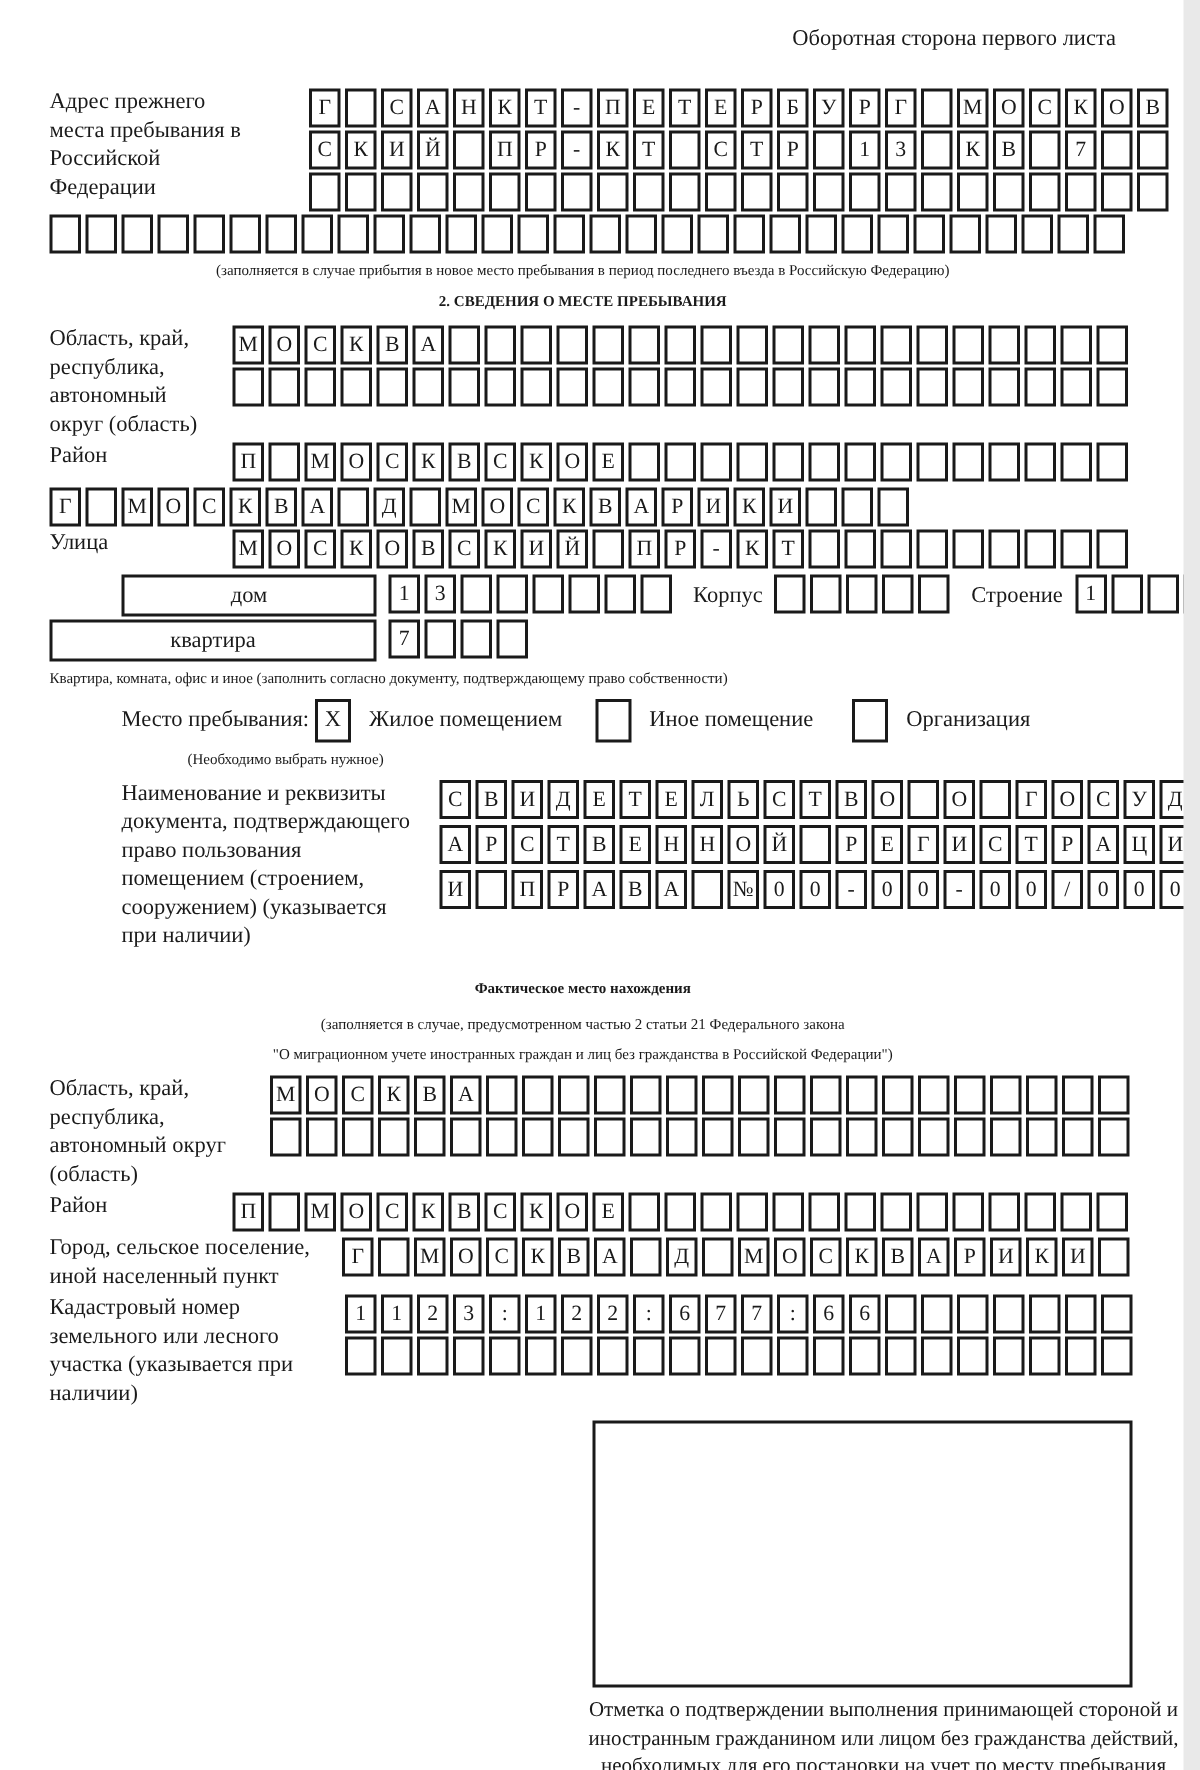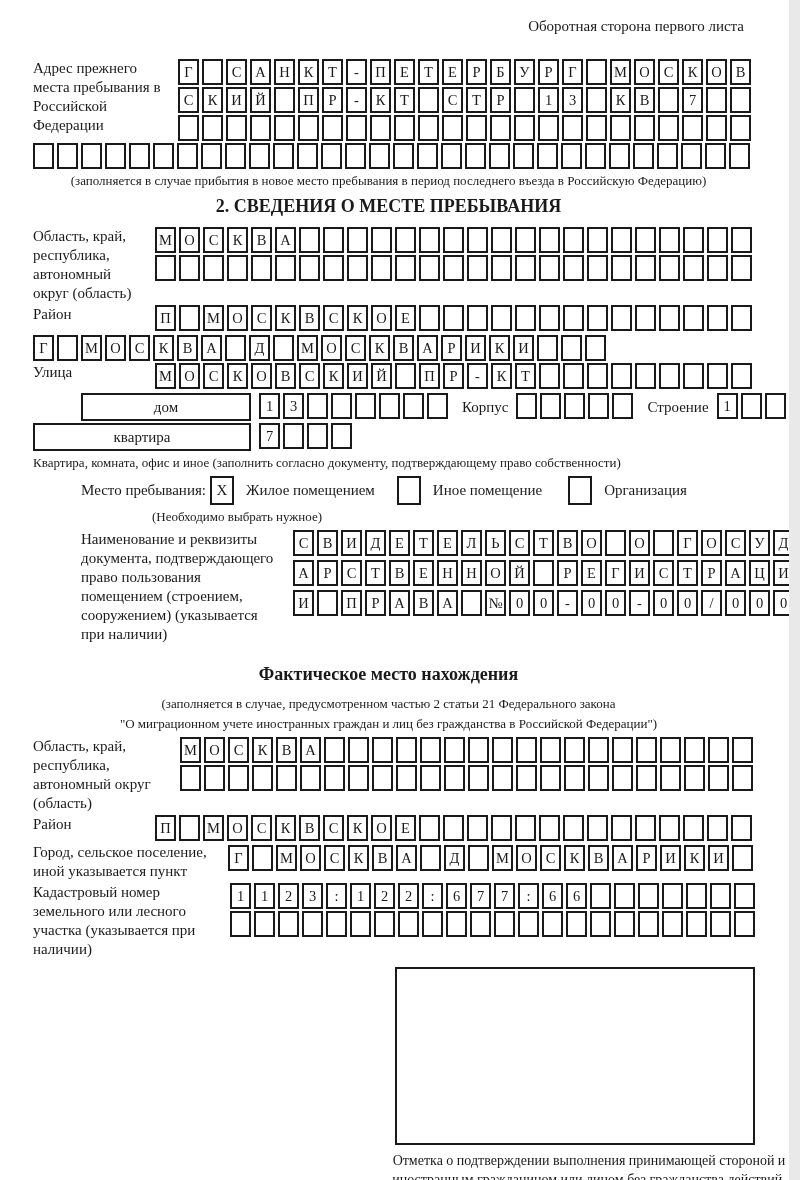--- a/index.html
+++ b/index.html
@@ -18,41 +18,41 @@
   .cells { display:flex; gap:3px; }
   .cell {
     width:21px; height:26px; border:2px solid #1a1a1a; flex-shrink:0;
     display:flex; align-items:center; justify-content:center;
     font-size:14.5px; line-height:1;
   }
   .widebox {
     height:28px; border:2px solid #1a1a1a; display:flex;
     align-items:center; justify-content:center; font-size:15px; flex-shrink:0;
   }
-  .caption { font-size:13px; line-height:17px; margin:3px 0 5px 0; }
+  .caption { font-size:10px; line-height:17px; margin:3px 0 5px 0; }
   .caption-c { text-align:center; }
-  .sec-title { text-align:center; font-weight:bold; font-size:18px; margin:7px 0 10px 0; }
+  .sec-title { text-align:center; font-weight:bold; font-size:10px; margin:7px 0 10px 0; }
   .inline-lbl { font-size:15px; line-height:28px; white-space:nowrap; }
   .chkbox {
     width:24px; height:29px; border:2px solid #1a1a1a; display:flex; flex-shrink:0;
     align-items:center; justify-content:center; font-size:15px; margin:0 12px 0 4px;
   }
   .mt4 { margin-top:4px;margin-left:48px; } .mt8 { margin-top:20px; }
   .stamp-box { width:360px; height:178px; border:2px solid #1a1a1a; margin:8px 0 0 362px; }
   .stamp-caption { width:452px; margin:7px 0 0 330px; text-align:center; font-size:14px; line-height:18.5px; }
   .gap8 { width:8px; flex-shrink:0; } .gap14 { width:14px; flex-shrink:0; }
 </style>
 </head>
 <body>
 
 <div class="page">
 
   <div class="hdr-note">Оборотная сторона первого листа</div>
 
-  <div class="frow" style="margin-top:24px;">
+  <div class="frow" style="margin-top:24px;gap:28px;">
     <div class="flabel lw143">Адрес прежнего места пребывания в Российской Федерации</div>
     <div class="rows">
       <div class="cells">
           <span class="cell">Г</span>
           <span class="cell"></span>
           <span class="cell">С</span>
           <span class="cell">А</span>
           <span class="cell">Н</span>
           <span class="cell">К</span>
           <span class="cell">Т</span>
@@ -365,21 +365,21 @@
     <div class="inline-lbl" style="line-height:29px;">Место пребывания:</div>
     <div class="chkbox">X</div>
     <div class="inline-lbl" style="line-height:29px;">Жилое помещением</div>
     <div style="width:18px;"></div>
     <div class="chkbox"></div>
     <div class="inline-lbl" style="line-height:29px;">Иное помещение</div>
     <div style="width:22px;"></div>
     <div class="chkbox"></div>
     <div class="inline-lbl" style="line-height:29px;">Организация</div>
   </div>
-  <div class="caption" style="margin-left:119px;">(Необходимо выбрать нужное)</div>
+  <div class="caption" style="margin-left:92px;">(Необходимо выбрать нужное)</div>
 
   <div class="frow mt4">
     <div class="flabel lw210">Наименование и реквизиты документа, подтверждающего право пользования помещением (строением, сооружением) (указывается при наличии)</div>
     <div class="rows" style="gap:4px;">
       <div class="cells">
           <span class="cell">С</span>
           <span class="cell">В</span>
           <span class="cell">И</span>
           <span class="cell">Д</span>
           <span class="cell">Е</span>
@@ -536,21 +536,21 @@
         <span class="cell"></span>
         <span class="cell"></span>
         <span class="cell"></span>
         <span class="cell"></span>
         <span class="cell"></span>
         <span class="cell"></span>
       </div>
   </div>
 
   <div class="frow">
-    <div class="flabel lw193">Город, сельское поселение, иной указывается пункт</div>
+    <div class="flabel lw193">Город, сельское поселение, иной населенный пункт</div>
     <div class="cells" style="margin-top:2px;">
         <span class="cell">Г</span>
         <span class="cell"></span>
         <span class="cell">М</span>
         <span class="cell">О</span>
         <span class="cell">С</span>
         <span class="cell">К</span>
         <span class="cell">В</span>
         <span class="cell">А</span>
         <span class="cell"></span>

